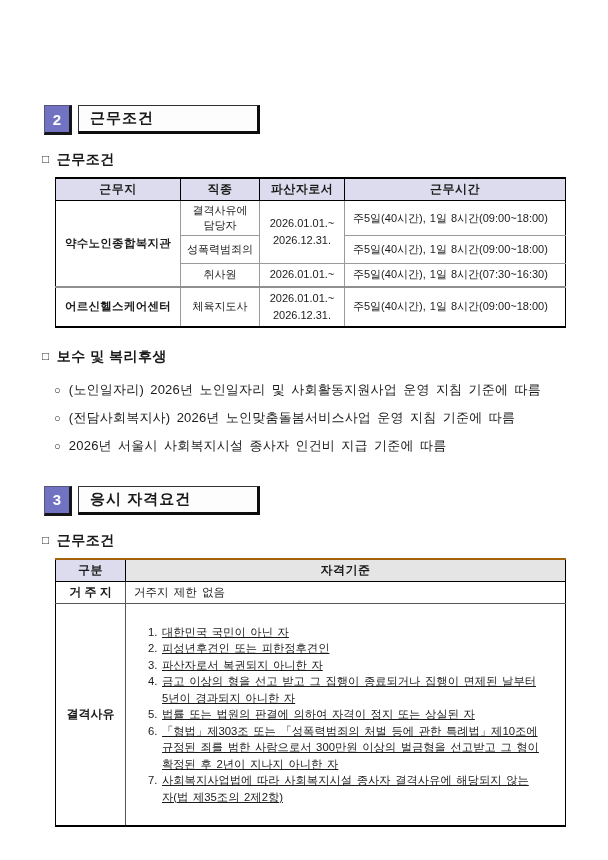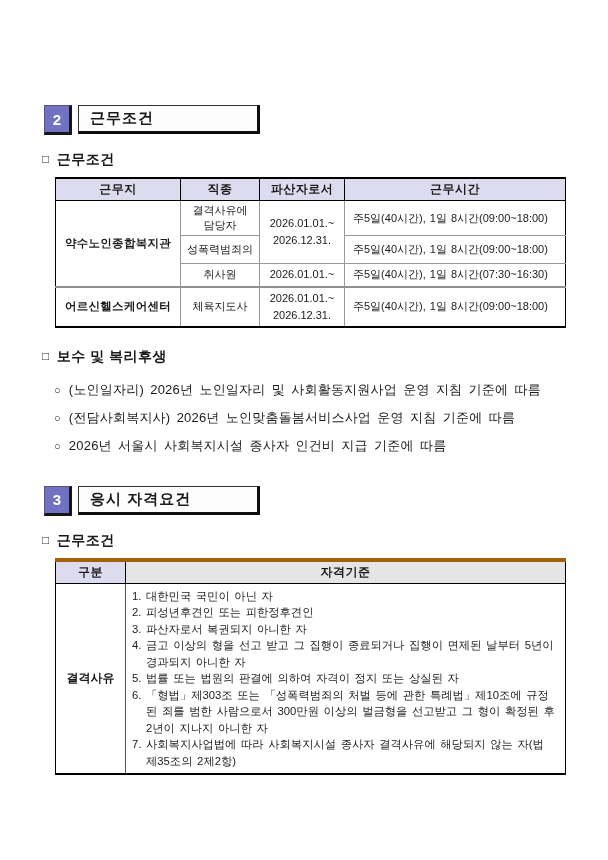--- a/index.html
+++ b/index.html
@@ -59,27 +59,27 @@
   .t1 .rh1 td{height:35px;}
   .t1 .rh2 td{height:28px;}
   .t1 .rh3 td{height:23px;}
   .t1 .rh4 td{height:34px;}
   
   .benefits{list-style:none;margin:10px 0 0 0;padding:0 0 0 12px;}
   .benefits li{font-size:13px;line-height:28px;display:flex;gap:8px;align-items:baseline;word-spacing:2.5px;letter-spacing:.2px;}
   .dot-icon{font-size:11px;color:#222;flex:0 0 auto;}
   .gap-lg{height:26px;}
   
-  .t2{border-top:4px solid #a16207;border-bottom:2px solid #000;}
+  .t2{border-top:2px solid #a16207;border-bottom:2px solid #000;}
   .t2 th{border:1px solid #000;border-bottom:1.5px solid #000;height:20px;}
   .t2 td{border:1px solid #555;font-size:11.5px;vertical-align:middle;}
   .t2 td.label{width:70px;text-align:center;font-weight:bold;font-size:12px;white-space:pre-wrap;border-left:1px solid #000;}
   .t2 td.text{text-align:left;padding-left:8px;border-right:1px solid #000;word-spacing:2px;height:21px;}
   .t2 td.big{vertical-align:middle;padding:4px 4px 4px 0;}
-  .t2 ol{margin:0;padding:0 2px 0 20px;}
+  .t2 ol{margin:16px;padding:0 2px 0 20px;text-decoration:underline;}
   .t2 ol li{font-size:11.3px;line-height:16.5px;word-spacing:1.5px;}
 </style>
 </head>
 <body>
 
 <div class="page">
 
   <div class="section-header">
     <div class="num-badge" style="background: rgb(113, 115, 194);">2</div>
     <div class="title-box">
@@ -174,20 +174,24 @@
         <col style="width:440px">
       </colgroup>
     <thead>
       <tr>
         <th style="background: rgb(220, 220, 238);">구분</th>
         <th style="background: #e5e5e5;">자격기준</th>
       </tr>
     </thead>
     <tbody>
       <tr>
+        <td class="label">거 주 지</td>
+        <td class="text">거주지 제한 없음</td>
+      </tr>
+      <tr>
         <td class="label">결격사유</td>
         <td class="text big">
           <ol>
             <li>대한민국 국민이 아닌 자</li>
             <li>피성년후견인 또는 피한정후견인</li>
             <li>파산자로서 복권되지 아니한 자</li>
             <li>금고 이상의 형을 선고 받고 그 집행이 종료되거나 집행이 면제된 날부터 5년이 경과되지 아니한 자</li>
             <li>법률 또는 법원의 판결에 의하여 자격이 정지 또는 상실된 자</li>
             <li>「형법」제303조 또는 「성폭력범죄의 처벌 등에 관한 특례법」제10조에 규정된 죄를 범한 사람으로서 300만원 이상의 벌금형을 선고받고 그 형이 확정된 후 2년이 지나지 아니한 자</li>
             <li>사회복지사업법에 따라 사회복지시설 종사자 결격사유에 해당되지 않는 자(법 제35조의 2제2항)</li>

